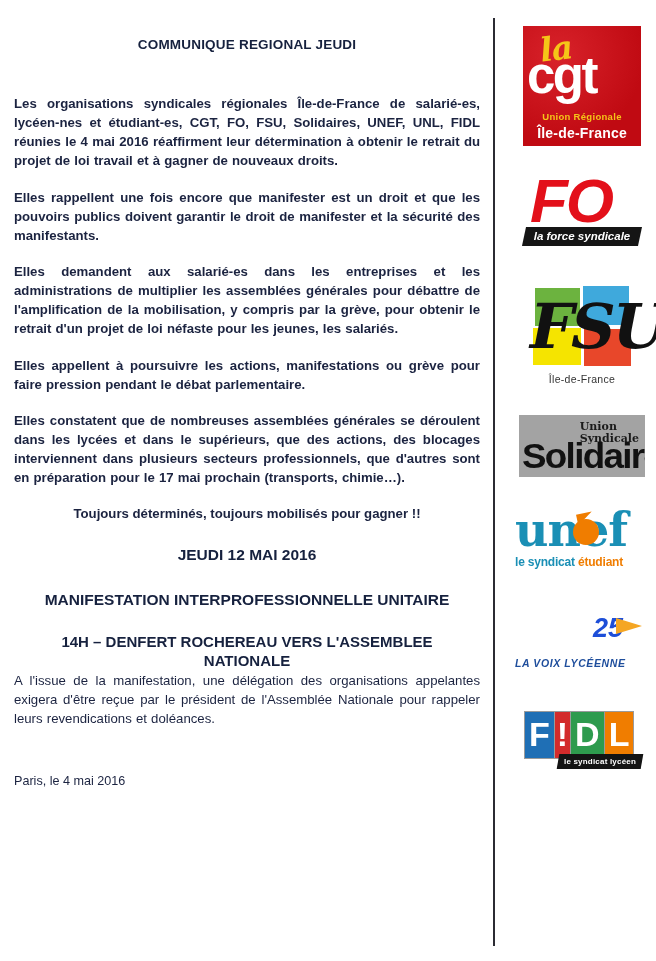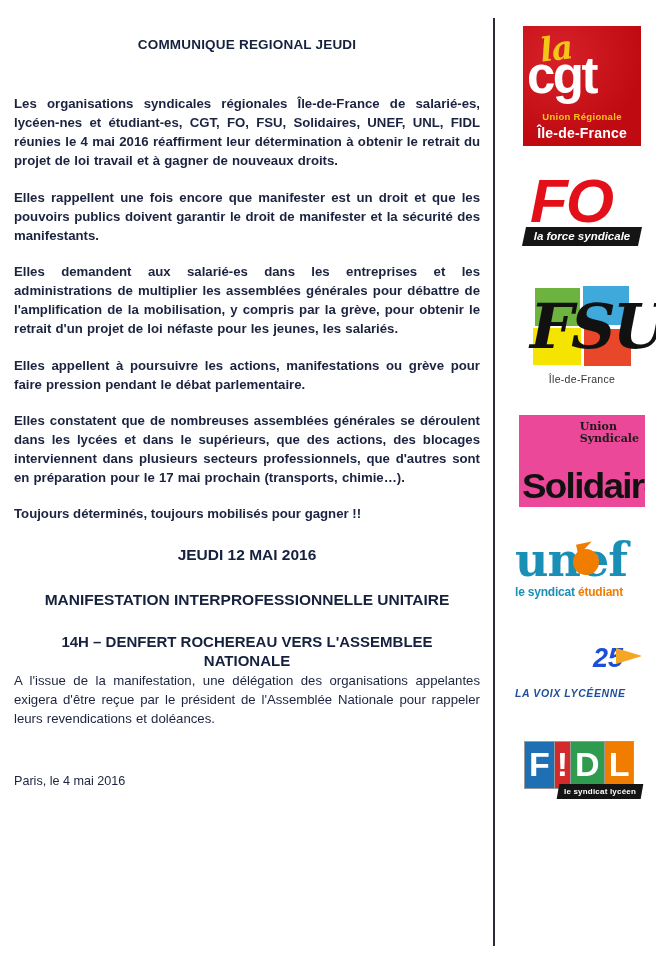--- a/index.html
+++ b/index.html
@@ -64,21 +64,21 @@
     text-align: justify;
     font-size: 13.2px;
     line-height: 1.45;
     margin: 0 0 17px 0;
     color: #1b2340;
     word-spacing: 0.5px;
   }
   p.para:last-child { margin-bottom: 0; }
 
   .single-line {
-    text-align: left;
+    text-align: center;
     font-size: 13.2px;
     line-height: 1.45;
     margin: 0;
     color: #1b2340;
   }
 
   .center-bold {
     text-align: center;
     font-weight: bold;
     color: #16213e;
@@ -237,22 +237,22 @@
     text-align: center;
     font-size: 10.5px;
     color: #333333;
     margin-top: 3px;
     letter-spacing: 0.3px;
   }
 
   
   .sol {
     width: 126px;
-    height: 92px;
-    background: #ec4899;
+    height: 62px;
+    background: #a3a3a3;
     position: relative;
     overflow: hidden;
   }
   .sol .sol-union {
     position: absolute;
     top: 6px; right: 6px;
     text-align: left;
     color: #1a1a1a;
     font-family: "DejaVu Serif", serif;
     font-weight: bold;

